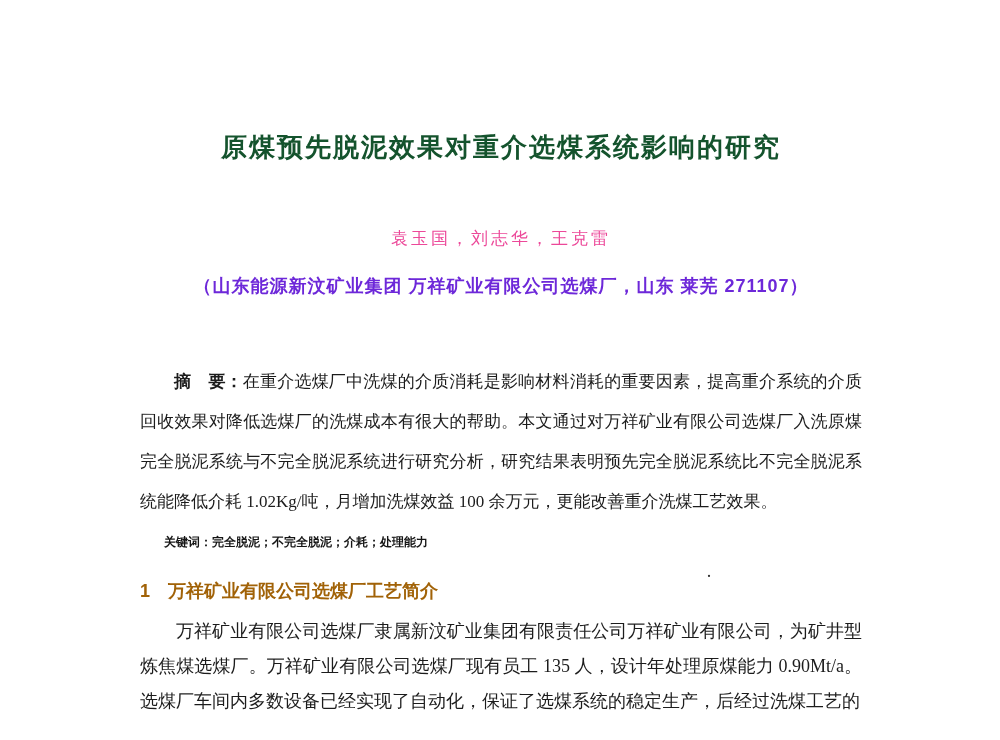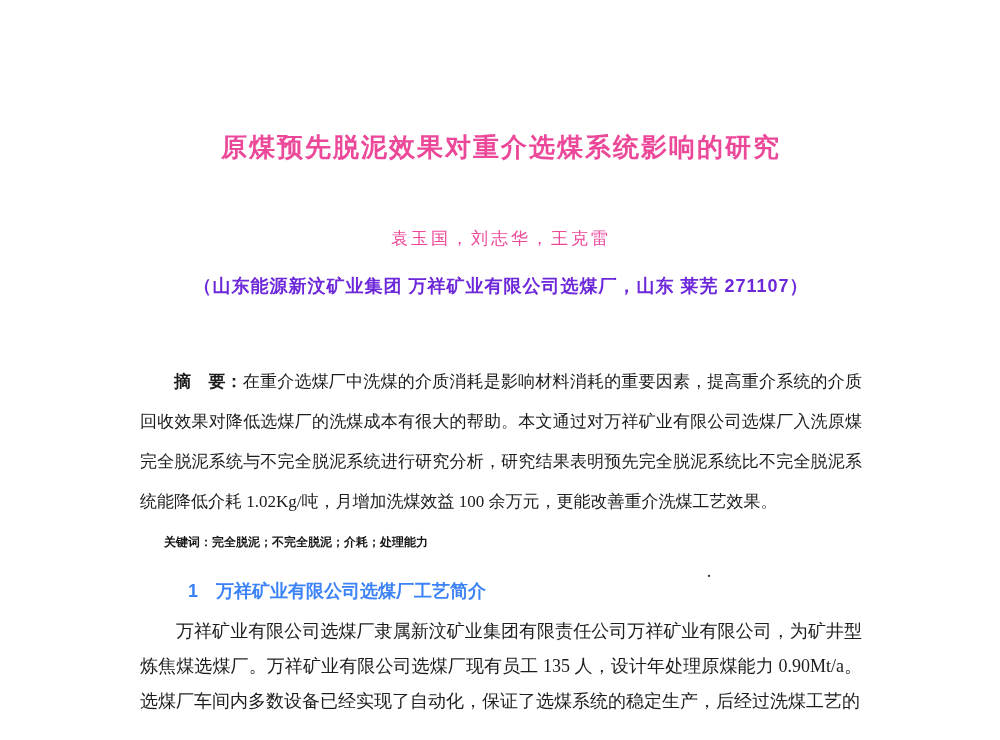--- a/index.html
+++ b/index.html
@@ -16,21 +16,21 @@
     overflow: hidden;
     padding: 130px 138px 0 140px;
     -webkit-font-smoothing: antialiased;
   }
   .doc-title {
     font-family: "Liberation Sans", "DejaVu Sans", sans-serif;
     font-weight: 700;
     font-size: 26px;
     letter-spacing: 2px;
     text-align: center;
-    color: #ec4899;
+    color: #14532d;
   }
   .doc-authors {
     margin-top: 62px;
     text-align: center;
     font-size: 17px;
     letter-spacing: 3px;
     color: #ec4899;
   }
   .doc-affiliation {
     margin-top: 24px;
@@ -61,22 +61,21 @@
     line-height: 40px;
     text-indent: 2em;
     color: #151515;
   }
   .section-heading {
     margin-top: 10px;
     font-family: "Liberation Sans", "DejaVu Sans", sans-serif;
     font-weight: 700;
     font-size: 18px;
     line-height: 38px;
-    color: #3b82f6;
-    margin-left: 48px;
+    color: #a16207;
   }
   .body-paragraph {
     margin-top: 4px;
     font-size: 18px;
     line-height: 35px;
     text-align: justify;
     text-indent: 2em;
     color: #1c1c1c;
   }
   .stray-mark {

